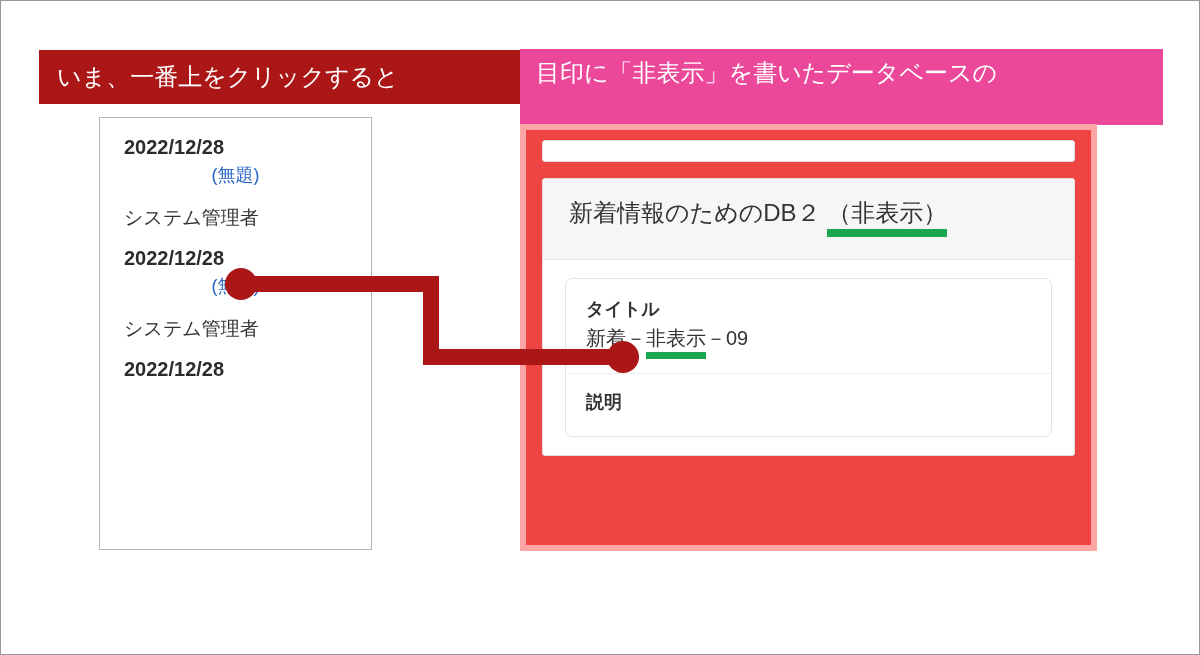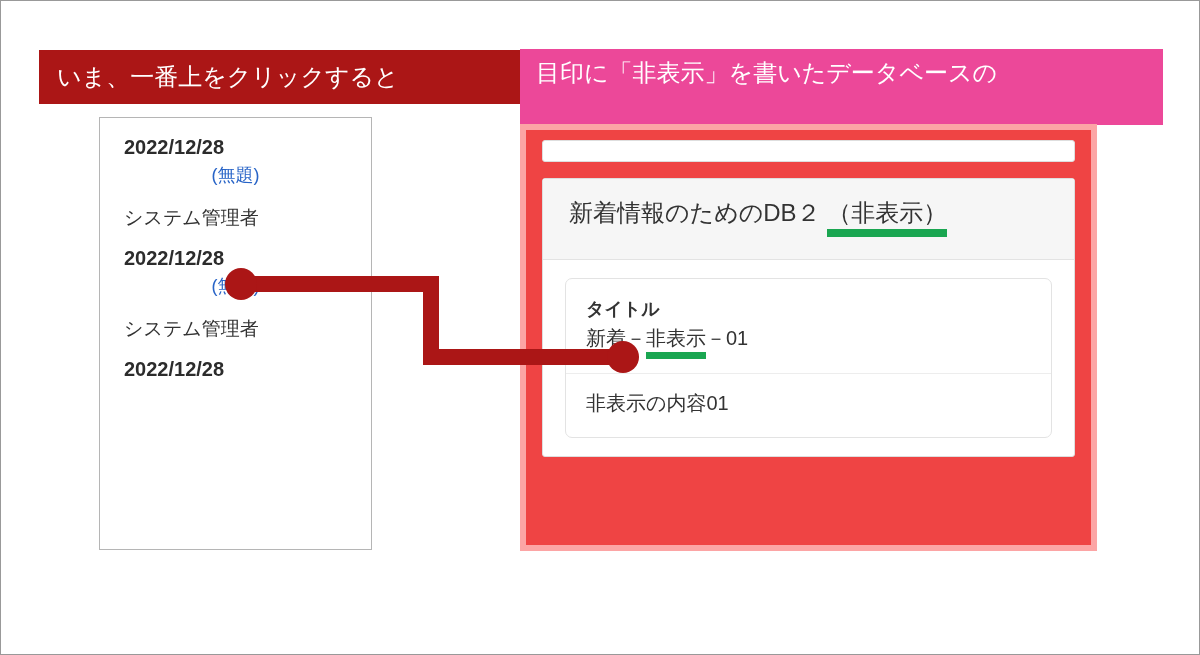--- a/index.html
+++ b/index.html
@@ -77,24 +77,24 @@
     <div class="right-inner">
       <div class="right-spacer"></div>
       <div class="right-block">
         <div class="right-header">
           <span>新着情報のためのDB２ </span><span class="underline-green-1">（非表示）</span>
         </div>
         <div class="right-content">
           <div class="right-box">
             <div class="field-label">タイトル</div>
             <div class="field-value">
-              <span>新着－</span><span class="underline-green-2">非表示</span><span>－01</span>
+              <span>新着－</span><span class="underline-green-2">非表示</span><span>－09</span>
             </div>
             <div class="field-divider"></div>
-            <div class="field-value">非表示の内容01</div>
+            <div class="field-label">説明</div>
           </div>
         </div>
       </div>
     </div>
   </div>
 
   <svg class="svg-overlay" width="1200" height="655">
     <path d="M 240 283 L 430 283 L 430 356 L 622 356" stroke="#ab1616" stroke-width="16" fill="none"></path>
     <circle cx="240" cy="283" r="16" fill="#ab1616"></circle>
     <circle cx="622" cy="356" r="16" fill="#ab1616"></circle>

